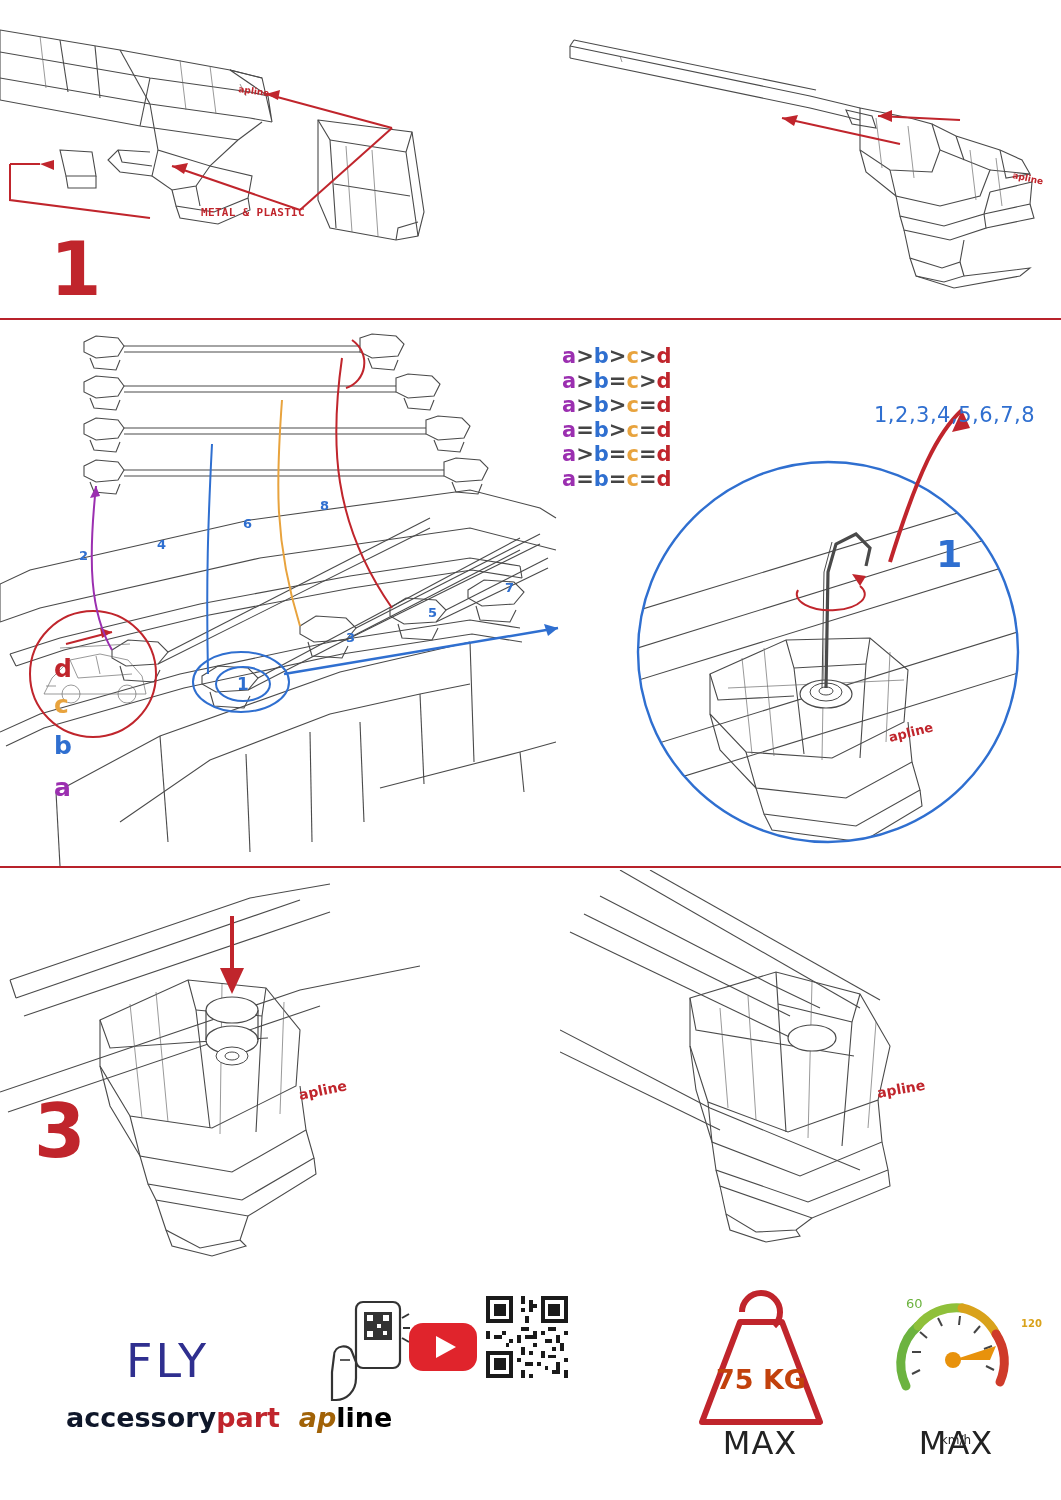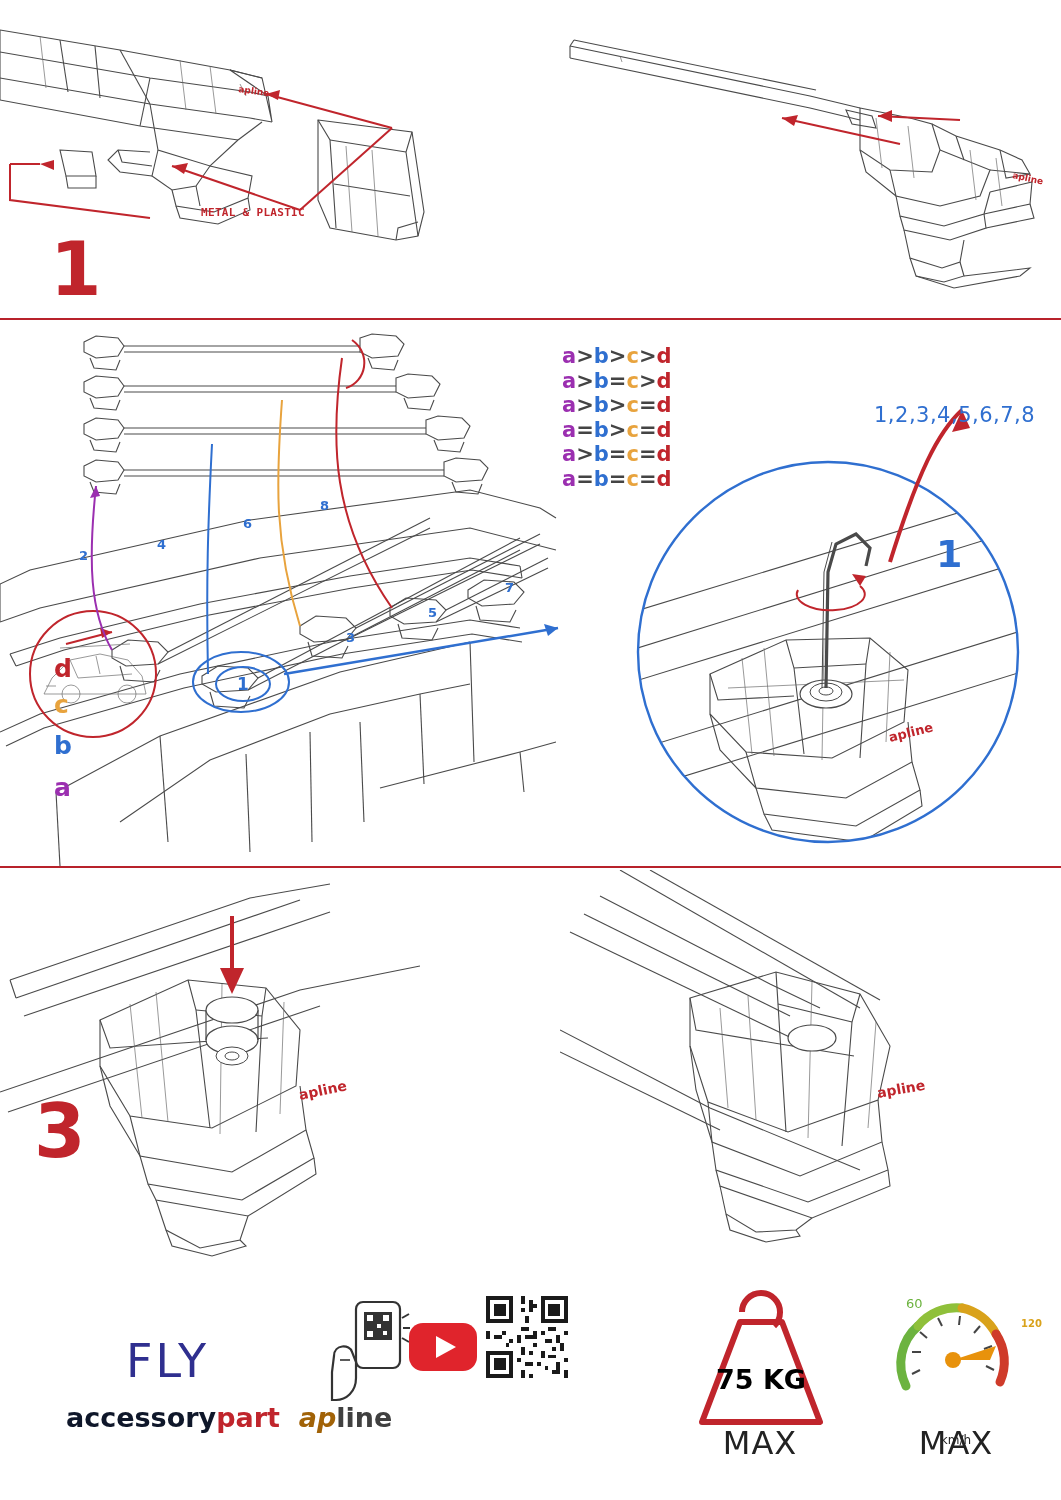--- a/index.html
+++ b/index.html
@@ -138,26 +138,26 @@
     position:absolute;left:66px;top:1402px;
     font-family:"DejaVu Sans", sans-serif;
     font-weight:bold;
     font-size:27px;
     letter-spacing:0px;
     white-space:pre;
   }
   .b-accessory{color:#0f172a;}
   .b-part{color:#c0252c;}
   .b-ap{color:#a16207;font-style:italic;}
-  .b-line{color:#404040;}
+  .b-line{color:#000000;}
 
   
   .weight-label{
     position:absolute;left:706px;top:1364px;width:110px;text-align:center;
-    color:#000000;font-family:"DejaVu Sans", sans-serif;
+    color:#c2410c;font-family:"DejaVu Sans", sans-serif;
     font-weight:bold;font-size:27px;
   }
   .max1{
     position:absolute;left:700px;top:1424px;width:120px;text-align:center;
     color:#222;font-family:"DejaVu Sans", sans-serif;
     font-weight:500;font-size:32px;letter-spacing:1px;
   }
   .max2{
     position:absolute;left:896px;top:1424px;width:120px;text-align:center;
     color:#222;font-family:"DejaVu Sans", sans-serif;

